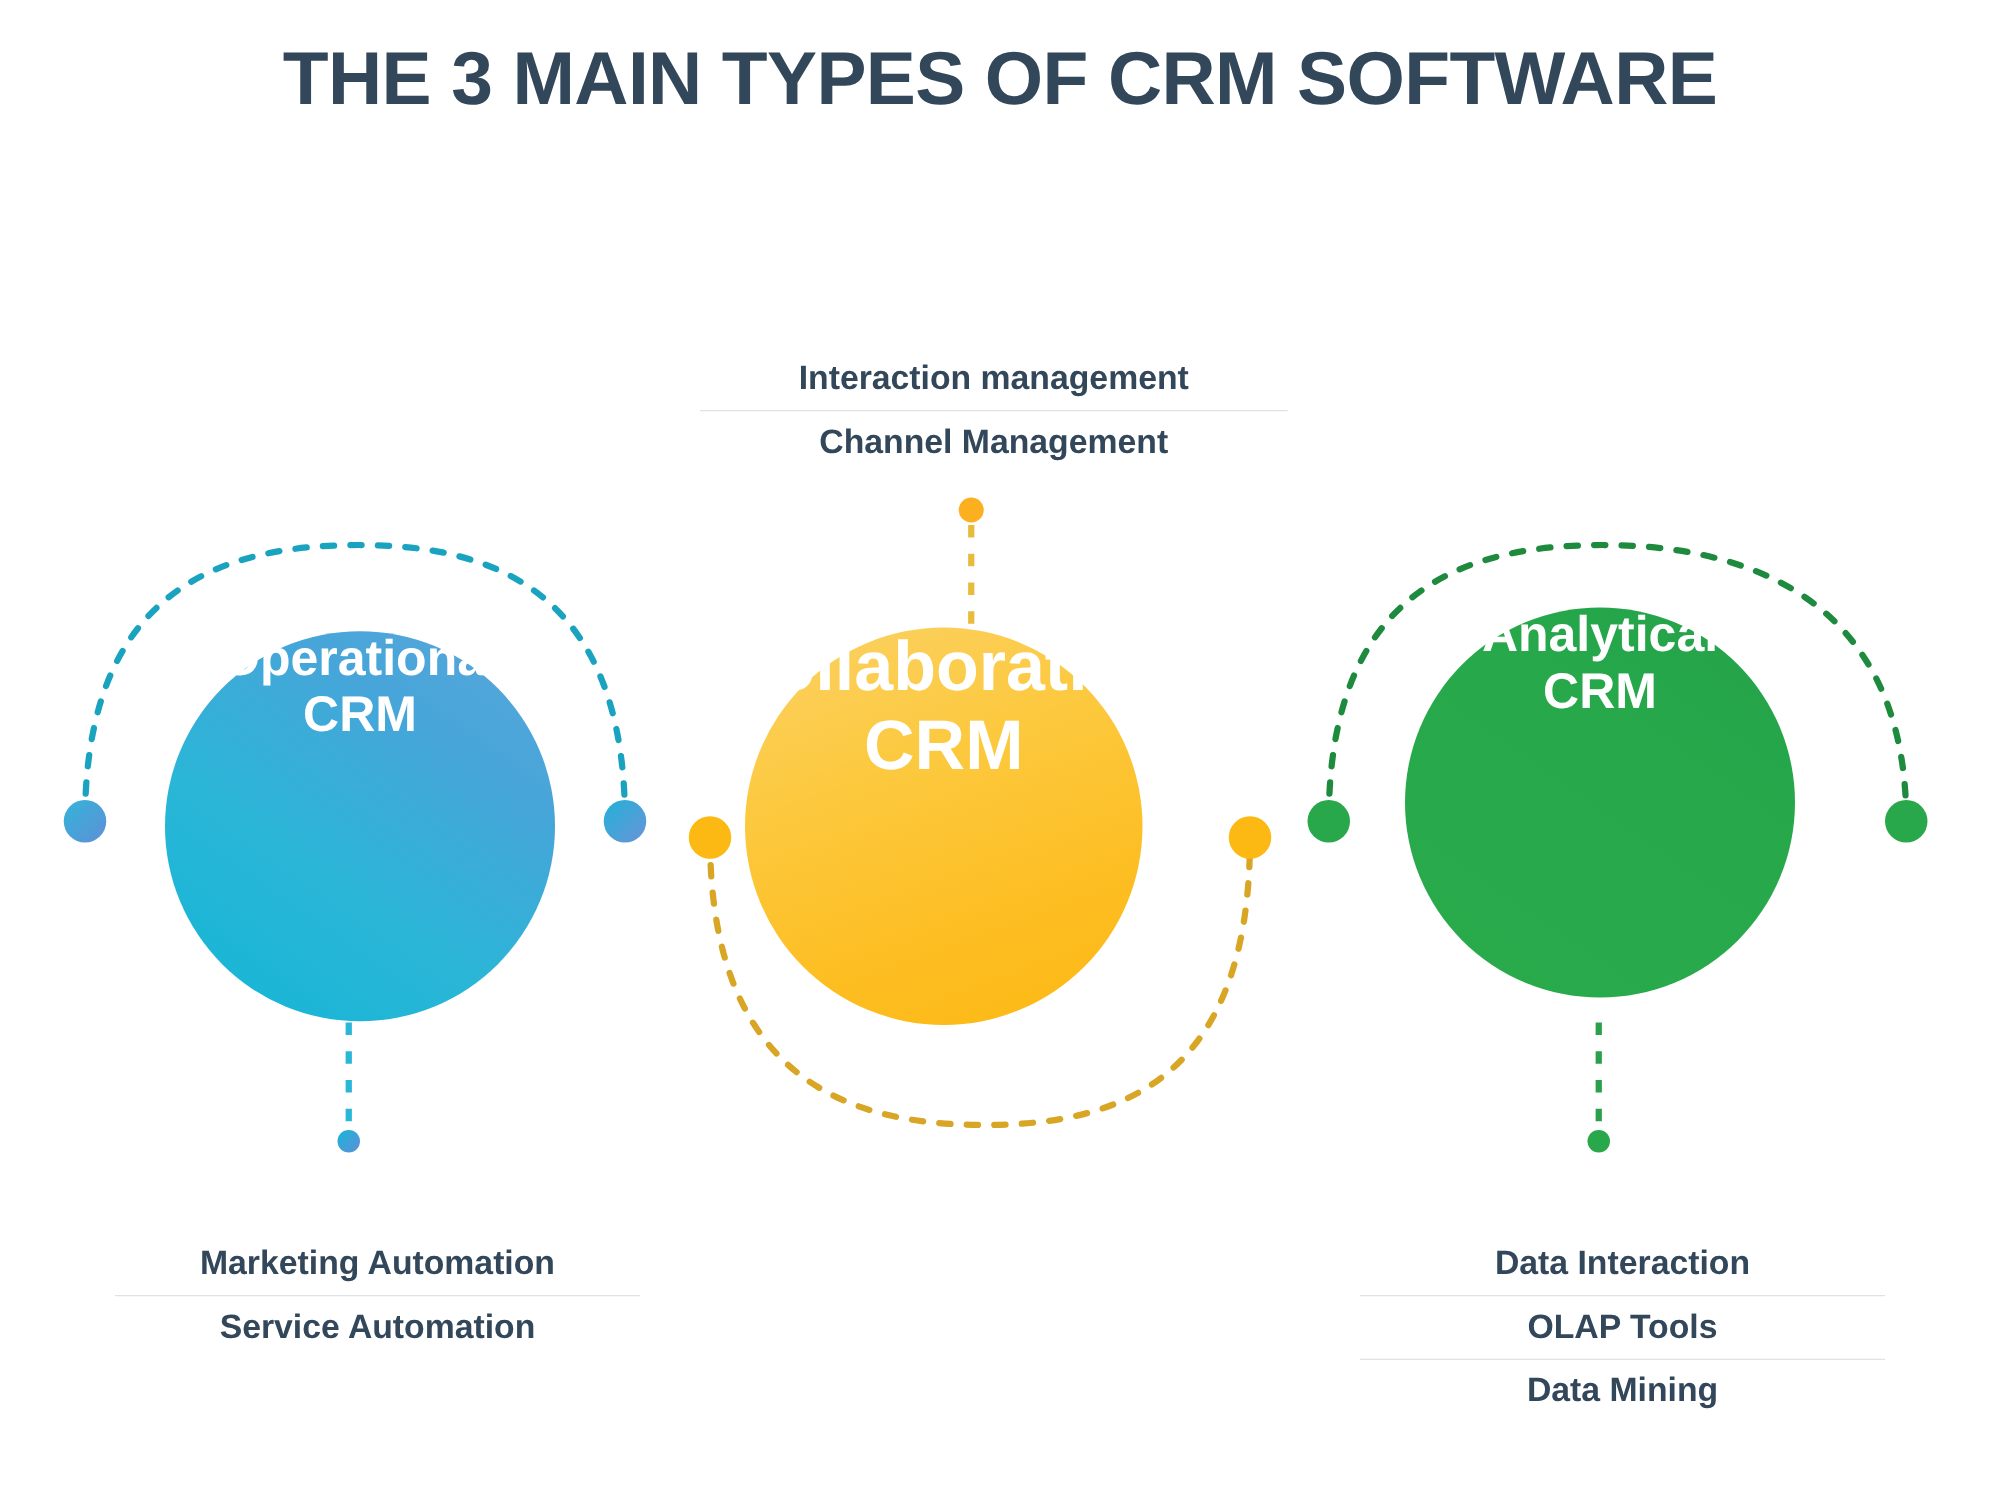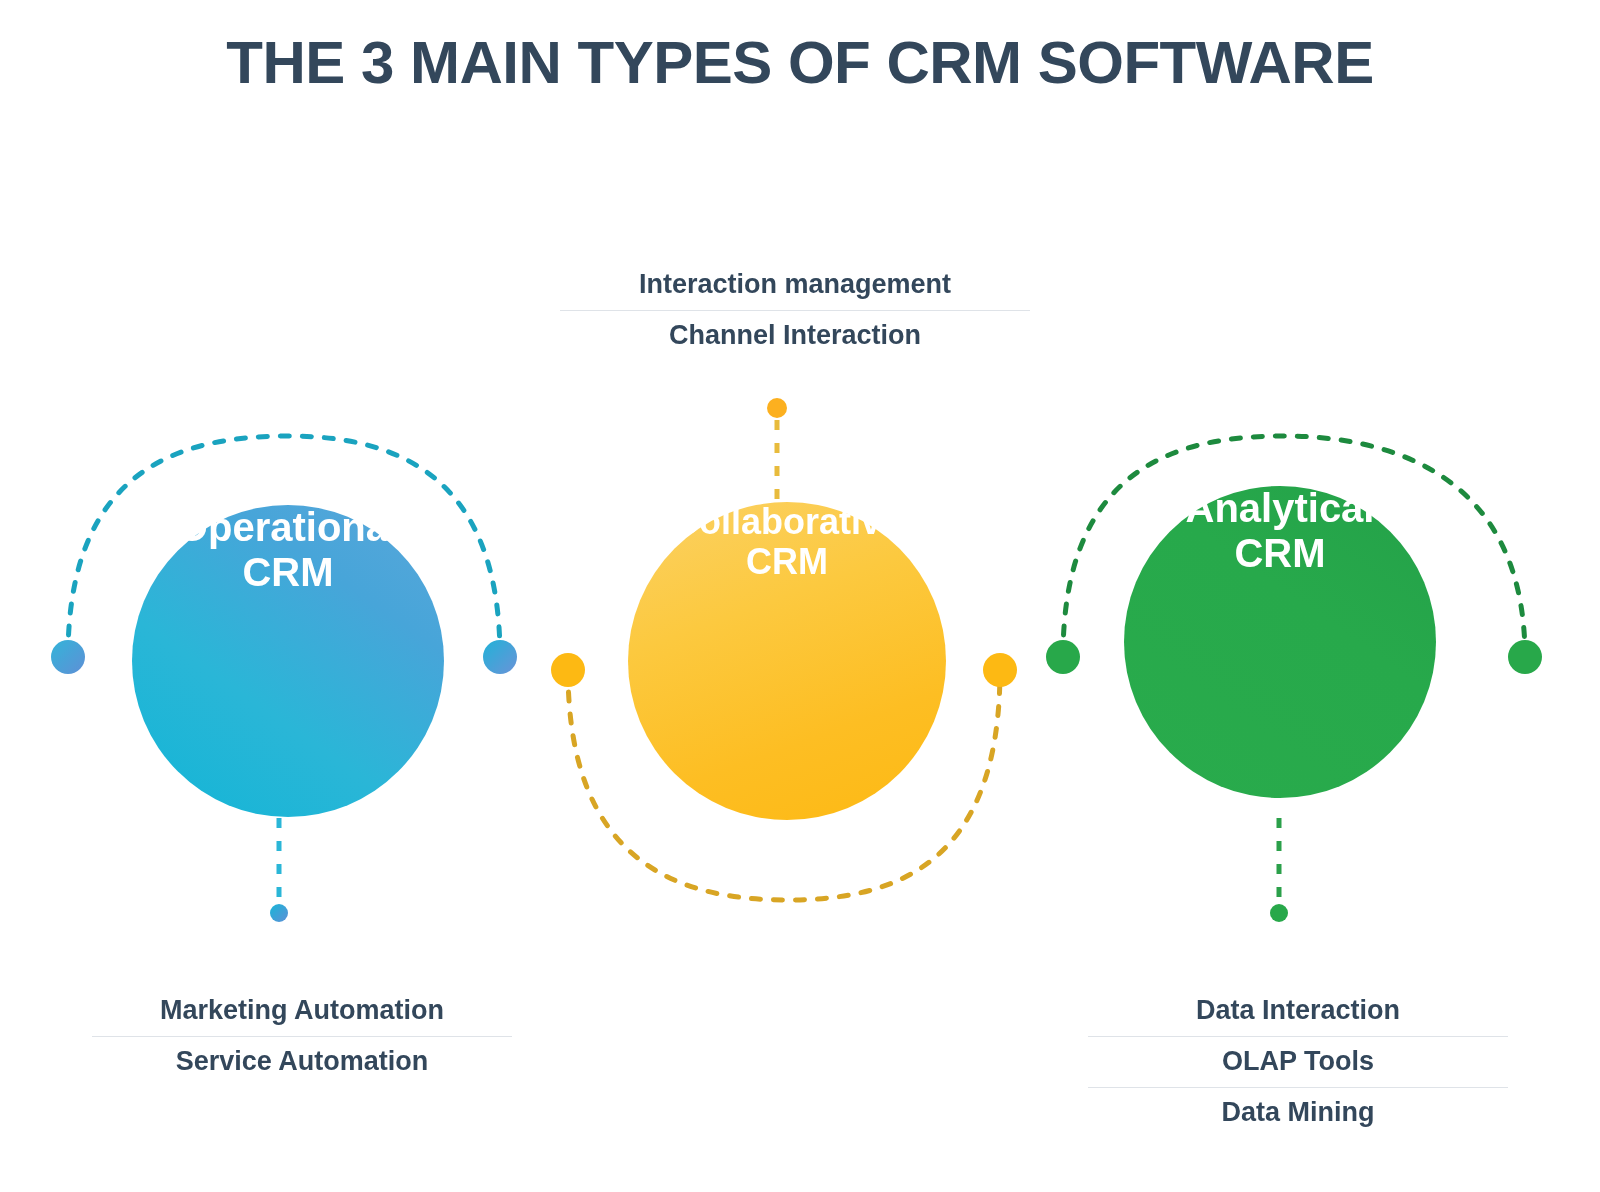--- a/index.html
+++ b/index.html
@@ -49,23 +49,23 @@
   }
   .bubble span { display:block; padding:0 10px; }
 
   #bubble-operational {
     left:132px; top:505px;
     width:312px; height:312px;
     font-size:40px;
     background:linear-gradient(215deg, #5aa7da 0%, #47a5d9 28%, #2ab6d7 62%, #12b5d6 100%);
   }
   #bubble-collaborative {
-    left:628px; top:502px;
+    left:596px; top:502px;
     width:318px; height:318px;
-    font-size:36px;
+    font-size:56px;
     background:linear-gradient(160deg, #fbd164 0%, #fcc93f 35%, #fdbe23 70%, #fdb913 100%);
   }
   #bubble-analytical {
     left:1124px; top:486px;
     width:312px; height:312px;
     font-size:40px;
     background:linear-gradient(215deg, #24a149 0%, #27a94b 40%, #29ab4c 100%);
   }
 
   
@@ -75,21 +75,21 @@
     font-weight:bold;
     color:#33475b;
     text-align:center;
     white-space:nowrap;
     padding:9px 0 10px 0;
     font-family:"Liberation Sans", sans-serif;
   }
   .label-row + .label-row { border-top:1.5px solid #dfe3e8; }
 
   #labels-top {
-    left:560px; top:260px; width:470px;
+    left:560px; top:278px; width:470px;
   }
   #labels-left {
     left:92px; top:986px; width:420px;
   }
   #labels-right {
     left:1088px; top:986px; width:420px;
   }
 </style>
 </head>
 <body>
@@ -152,21 +152,21 @@
 
   <div class="bubble" id="bubble-analytical">
     <span>
         <span>Analytical</span>
         <span>CRM</span>
       </span>
   </div>
 
   <div class="label-stack" id="labels-top">
     <div class="label-row">Interaction management</div>
-    <div class="label-row">Channel Interaction</div>
+    <div class="label-row">Channel Management</div>
   </div>
 
   <div class="label-stack" id="labels-left">
     <div class="label-row">Marketing Automation</div>
     <div class="label-row">Service Automation</div>
   </div>
 
   <div class="label-stack" id="labels-right">
     <div class="label-row">Data Interaction</div>
     <div class="label-row">OLAP Tools</div>

